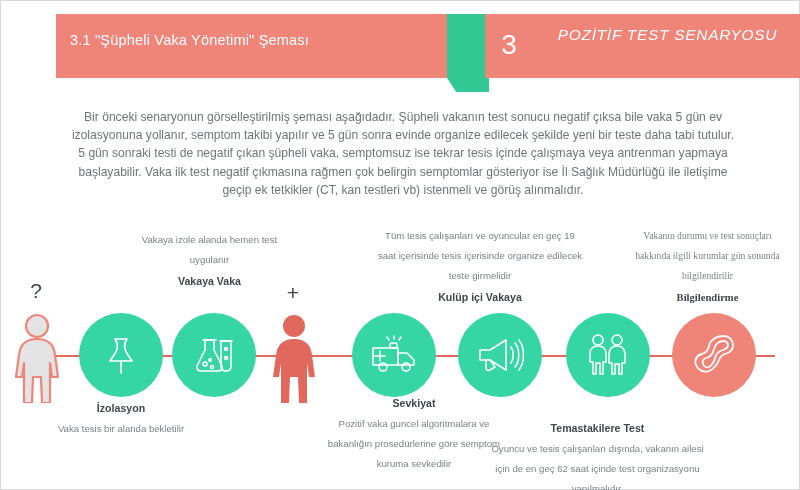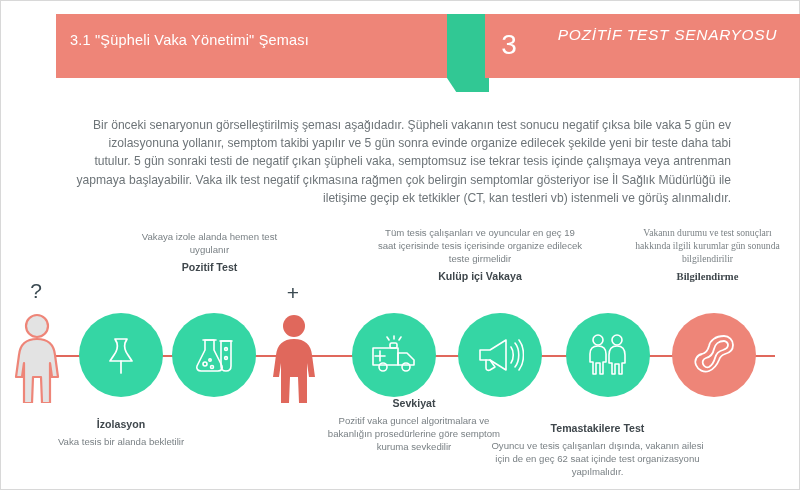--- a/index.html
+++ b/index.html
@@ -74,25 +74,25 @@
     font-style: italic;
   }
 
   
   #intro {
     position: absolute;
     left: 63px; top: 104px;
     width: 680px;
   }
   #intro p {
-    margin: 12px;
+    margin: 4px;
     font-size: 12.1px;
     line-height: 18.2px;
     color: #6d7478;
-    text-align: right;
+    text-align: center;
   }
 
   
   #timeline { position: absolute; left: 0; top: 225px; width: 800px; height: 265px; }
 
   .tl-line {
     position: absolute;
     left: 35px; top: 130px;
     width: 740px; height: 1.6px;
     background: #e0685c;
@@ -127,21 +127,21 @@
     width: 30px;
   }
 
   .lbl {
     position: absolute;
     text-align: center;
     color: #6d7478;
   }
   .lbl .desc {
     font-size: 9.6px;
-    line-height: 13px;
+    line-height: 20px;
     color: #7a8185;
   }
   .lbl .name {
     font-size: 10.6px;
     font-weight: bold;
     color: #3f474c;
     line-height: 15px;
     margin-top: 4px;
   }
   .lbl.below .name { margin-top: 0; margin-bottom: 3px; }
@@ -182,21 +182,21 @@
     <div class="node green" style="left:79px;">
       <span>
         <svg width="40" height="42" viewBox="0 0 40 42">
           <g fill="none" stroke="#ffffff" stroke-width="1.7" stroke-linejoin="round" stroke-linecap="round">
             <path d="M14 5 L26 5 L24 9 C23 13 24 17 27 21 L31 27 L9 27 L13 21 C16 17 17 13 16 9 Z"></path>
             <line x1="20" y1="27" x2="20" y2="39"></line>
           </g>
         </svg>
       </span>
     </div>
-    <div class="lbl below" style="left:36px; top:192px; width:170px;">
+    <div class="lbl below" style="left:36px; top:176px; width:170px;">
       <div class="name">İzolasyon</div>
       <div class="desc">Vaka tesis bir alanda bekletilir</div>
     </div>
 
     <div class="node green" style="left:172px;">
       <span>
         <svg width="44" height="44" viewBox="0 0 44 44">
           <g fill="none" stroke="#ffffff" stroke-width="1.6" stroke-linejoin="round" stroke-linecap="round">
             <path d="M13 7 L22 7 L22 17 L30 33 C31 36 29 38 26 38 L9 38 C6 38 4 36 5 33 L13 17 Z"></path>
             <line x1="11" y1="7" x2="24" y2="7"></line>
@@ -206,21 +206,21 @@
             <path d="M29 8 L39 8 L39 33 C39 36 37 38 34 38 C31 38 29 36 29 33 Z"></path>
             <line x1="28" y1="8" x2="40" y2="8"></line>
             <circle cx="34" cy="16" r="1.4"></circle>
             <circle cx="34" cy="25" r="1.4"></circle>
           </g>
         </svg>
       </span>
     </div>
     <div class="lbl above" style="left:132px; top:5px; width:155px;">
       <div class="desc">Vakaya izole alanda hemen test uygulanır</div>
-      <div class="name">Pozitif Test</div>
+      <div class="name">Vakaya Vaka</div>
     </div>
 
     <div class="marker" style="left:278px; top:57px;">+</div>
 
     <div class="person" style="left:265px;">
       <svg width="58" height="92" viewBox="0 0 58 92">
         <g fill="#e0685c">
           <circle cx="29" cy="15" r="11"></circle>
           <path d="M29 28 C18 28 12 34 11 44 L8 66 L14 66 L16 52 L16 92 L24 92 L25 66 L33 66 L34 92 L42 92 L42 52 L44 66 L50 66 L47 44 C46 34 40 28 29 28 Z"></path>
         </g>

